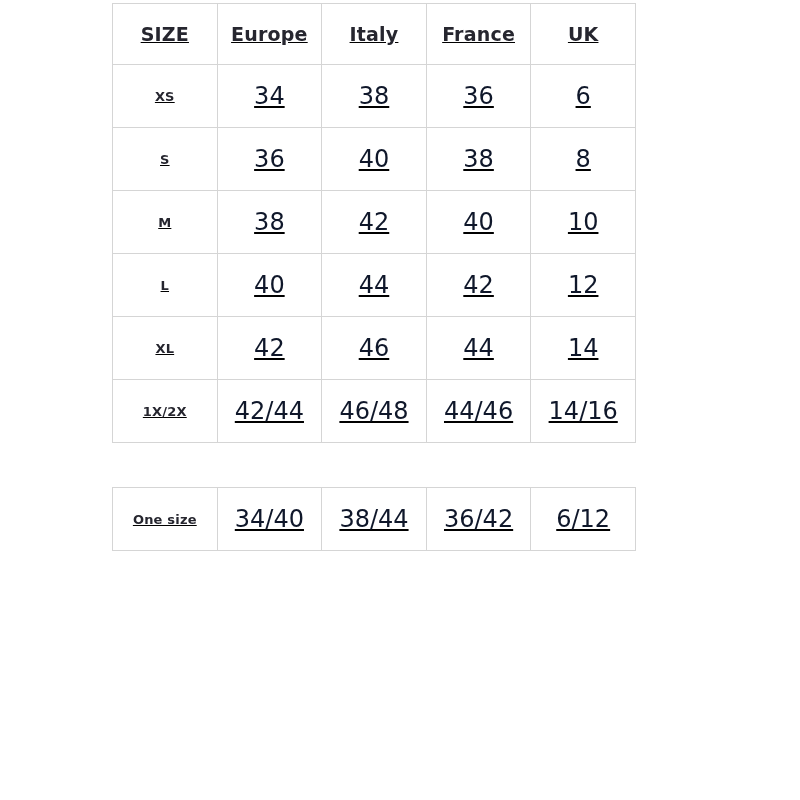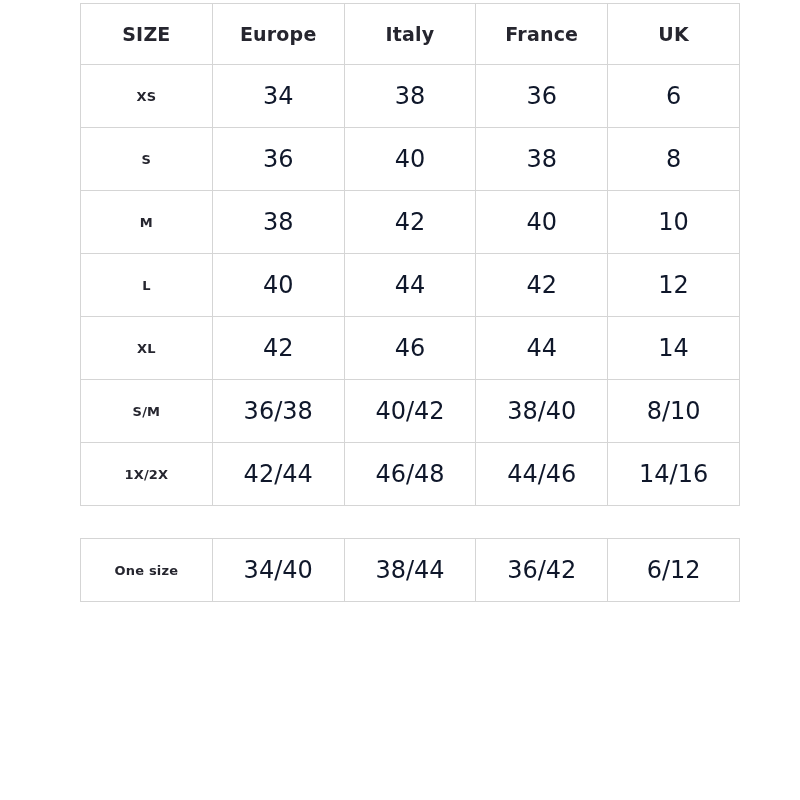--- a/index.html
+++ b/index.html
@@ -10,23 +10,24 @@
   }
   .page {
     position: relative;
     width: 800px;
     height: 800px;
     background: #ffffff;
     overflow: hidden;
   }
   .tables-wrap {
     position: absolute;
-    left: 80px;
+    left: 112px;
     top: 3px;
-    width: 660px;
+    width: 524px;
+    text-decoration: underline;
   }
   table.size-table {
     width: 100%;
     border-collapse: collapse;
     table-layout: fixed;
     background: #ffffff;
   }
   table.size-table th,
   table.size-table td {
     border: 1px solid #d5d5d5;
@@ -47,21 +48,21 @@
     font-weight: 400;
     color: #0f172a;
   }
   table.size-table td.size-label {
     font-size: 13px;
     font-weight: 700;
     color: #26262f;
     letter-spacing: 0.2px;
   }
   table.special-table {
-    margin-top: 32px;
+    margin-top: 44px;
   }
 </style>
 </head>
 <body>
 
 <div class="page">
   <div class="tables-wrap">
 
     <table class="size-table">
       <thead>
@@ -103,27 +104,20 @@
           <td>12</td>
         </tr>
         <tr>
           <td class="size-label">XL</td>
           <td>42</td>
           <td>46</td>
           <td>44</td>
           <td>14</td>
         </tr>
         <tr>
-          <td class="size-label">S/M</td>
-          <td>36/38</td>
-          <td>40/42</td>
-          <td>38/40</td>
-          <td>8/10</td>
-        </tr>
-        <tr>
           <td class="size-label">1X/2X</td>
           <td>42/44</td>
           <td>46/48</td>
           <td>44/46</td>
           <td>14/16</td>
         </tr>
       </tbody>
     </table>
 
     <table class="size-table special-table">

